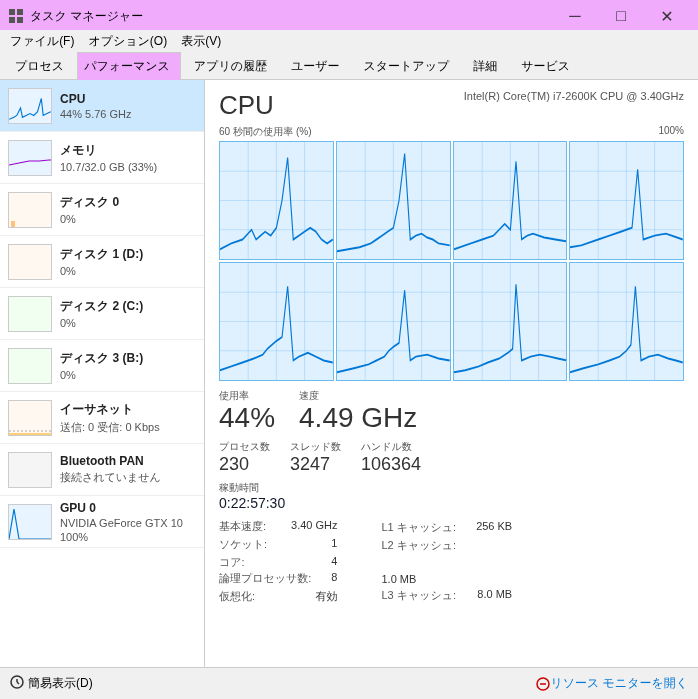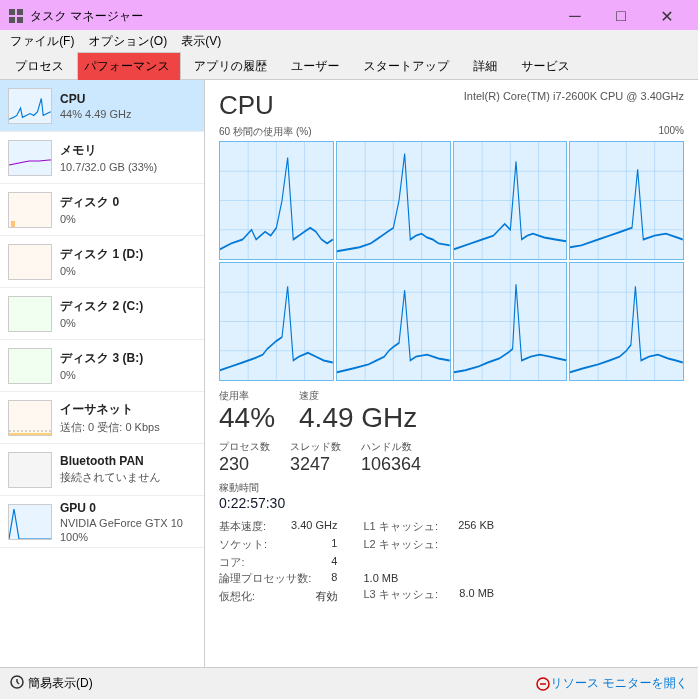--- a/index.html
+++ b/index.html
@@ -8,21 +8,21 @@
     .title-bar { background: #f0abfc; display: flex; align-items: center; justify-content: space-between; padding: 6px 8px 4px 8px; height: 30px; }
     .title-bar-left { display: flex; align-items: center; gap: 6px; font-size: 12px; }
     .title-bar-controls { display: flex; gap: 0; }
     .title-btn { width: 46px; height: 30px; border: none; background: transparent; cursor: pointer; font-size: 16px; display: flex; align-items: center; justify-content: center; color: #333; }
     
     .menu-bar { display: flex; gap: 2px; padding: 2px 4px; height: 22px; align-items: center; }
     .menu-item { padding: 2px 6px; cursor: pointer; font-size: 12px; }
     
     .tabs { display: flex; border-bottom: 1px solid #ccc; padding: 0 4px; background: #f0f0f0; height: 28px; }
     .tab { padding: 4px 10px; cursor: pointer; font-size: 12px; border: 1px solid transparent; border-bottom: none; margin-right: 2px; display: flex; align-items: center; height: 28px; }
-    .tab.active { background: #ef4444; border-color: #ccc; border-bottom-color: white; margin-bottom: -1px; z-index: 1; padding-left: 6px; }
+    .tab.active { background: #f0abfc; border-color: #ccc; border-bottom-color: white; margin-bottom: -1px; z-index: 1; padding-left: 6px; }
     
     .main-content { display: flex; height: calc(699px - 30px - 22px - 28px - 32px); background: white; }
     
     .sidebar { width: 205px; min-width: 205px; border-right: 1px solid #ccc; overflow-y: auto; background: white; }
     .sidebar-item { display: flex; align-items: center; padding: 6px 8px; cursor: pointer; border-bottom: 1px solid #eee; height: 52px; }
     .sidebar-item.active { background: #cce8ff; }
     .sidebar-miniChart { width: 44px; height: 36px; margin-right: 8px; border: 1px solid #ccc; background: #f8f8ff; flex-shrink: 0; position: relative; overflow: hidden; }
     .sidebar-item-info { display: flex; flex-direction: column; }
     .sidebar-item-name { font-size: 12px; font-weight: 600; color: #222; }
     .sidebar-item-value { font-size: 11px; color: #555; margin-top: 2px; }
@@ -91,21 +91,21 @@
 
     <div class="sidebar-item active">
       <div class="sidebar-miniChart cpu-mini">
         <svg viewBox="0 0 44 36" width="44" height="36">
           <rect width="44" height="36" fill="#e8f4ff"></rect>
           <polyline points="0,32 5,30 8,28 12,20 14,30 18,28 22,26 26,28 30,24 34,10 36,28 40,26 44,24" fill="none" stroke="#0078d7" stroke-width="1.2"></polyline>
         </svg>
       </div>
       <div class="sidebar-item-info">
         <span class="sidebar-item-name">CPU</span>
-        <span class="sidebar-item-value">44%  4.49 GHz</span>
+        <span class="sidebar-item-value">44%  5.76 GHz</span>
       </div>
     </div>
 
     <div class="sidebar-item">
       <div class="sidebar-miniChart">
         <svg viewBox="0 0 44 36" width="44" height="36">
           <rect width="44" height="36" fill="#e8f4ff"></rect>
           <polyline points="0,24 10,22 20,20 30,20 40,19 44,19" fill="none" stroke="#9900cc" stroke-width="1.2"></polyline>
         </svg>
       </div>
@@ -345,21 +345,21 @@
         <div style="font-size:10px; color:#555;">ハンドル数</div>
         <div style="font-size:18px; font-weight:400; color:#333;">106364</div>
       </div>
     </div>
 
     <div style="margin-bottom:8px;">
       <div style="font-size:10px; color:#555;">稼動時間</div>
       <div style="font-size:14px; font-weight:400; color:#0f172a;">0:22:57:30</div>
     </div>
 
-    <div style="display:flex; gap:26px;">
+    <div style="display:flex; gap:44px;align-items:center;">
       <div>
         <div style="display:flex; justify-content:space-between; gap:20px; font-size:11px; margin-bottom:3px;">
           <span style="color:#555;">基本速度:</span>
           <span style="color:#333; font-weight:500;">3.40 GHz</span>
         </div>
         <div style="display:flex; justify-content:space-between; gap:20px; font-size:11px; margin-bottom:3px;">
           <span style="color:#555;">ソケット:</span>
           <span style="color:#333; font-weight:500;">1</span>
         </div>
         <div style="display:flex; justify-content:space-between; gap:20px; font-size:11px; margin-bottom:1px;">

